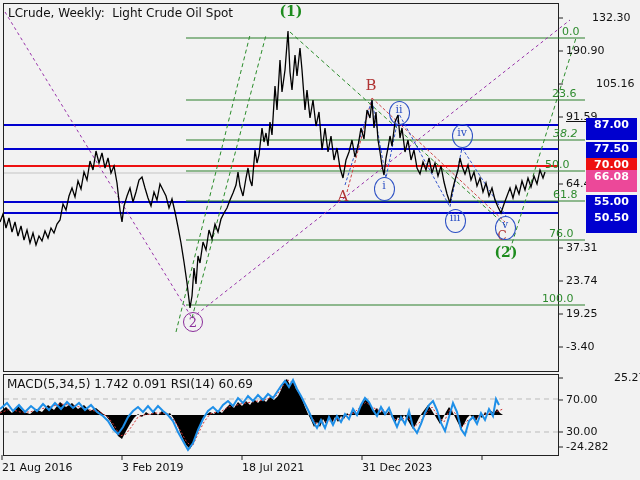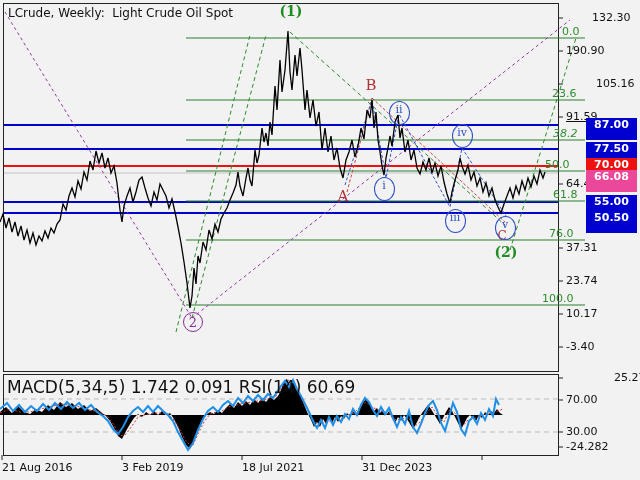--- a/index.html
+++ b/index.html
@@ -2,21 +2,21 @@
 <html><head>
 <meta charset="utf-8">
 <style>
   html,body{margin:0;padding:0;}
   body{width:640px;height:480px;background:#f2f2f2;position:relative;overflow:hidden;
        font-family:"DejaVu Sans","Liberation Sans",sans-serif;-webkit-font-smoothing:none;}
   .panel{position:absolute;border:1px solid #222;background:transparent;box-sizing:border-box;}
   #main-panel{left:3px;top:3px;width:556px;height:369px;}
   #indicator-panel{left:3px;top:374px;width:556px;height:82px;}
   #chart-title{position:absolute;left:8px;top:6px;font-size:12px;color:#111;z-index:4;white-space:pre;}
-  #macd-label{position:absolute;left:7px;top:377px;font-size:17px;color:#111;z-index:4;white-space:pre;}
+  #macd-label{position:absolute;left:7px;top:377px;font-size:12px;color:#111;z-index:4;white-space:pre;}
   svg#ov{position:absolute;left:0;top:0;z-index:1;pointer-events:none;}
   #labels{position:absolute;left:0;top:0;width:640px;height:480px;z-index:2;pointer-events:none;}
   .tick-label{position:absolute;left:566px;font-size:11px;color:#111;white-space:nowrap;}
   .date-label{position:absolute;top:461px;font-size:11px;color:#111;white-space:nowrap;}
   .fib-label{position:absolute;font-size:11px;color:#2e8b2e;white-space:nowrap;height:12px;line-height:12px;}
   .badge{position:absolute;left:586px;width:51px;height:22px;line-height:14px;text-align:center;
          font-size:11px;font-weight:bold;color:#fff;z-index:5;}
   .badge.blue{background:#0000cf;}
   .badge.red{background:#ee1111;}
   .badge.gray{background:#ec4899;}
@@ -87,21 +87,21 @@
     <path d="M482,455 L482,460" fill="none" stroke="#222" stroke-width="1"></path>
   </svg>
 <div id="labels">
     <div class="tick-label" style="top: 11px; margin-left: 26px;">132.30</div>
     <div class="tick-label" style="top: 44px;">190.90</div>
     <div class="tick-label" style="top: 77px; margin-left: 30px;">105.16</div>
     <div class="tick-label" style="top: 110px; text-decoration: underline;">91.59</div>
     <div class="tick-label" style="top: 177px;">64.45</div>
     <div class="tick-label" style="top: 241px;">37.31</div>
     <div class="tick-label" style="top: 274px;">23.74</div>
-    <div class="tick-label" style="top: 307px;">10.17</div>
+    <div class="tick-label" style="top: 307px;">19.25</div>
     <div class="tick-label" style="top: 340px;">-3.40</div>
     <div class="tick-label" style="top: 371px; margin-left: 48px;">25.276</div>
     <div class="tick-label" style="top: 393px;">70.00</div>
     <div class="tick-label" style="top: 425px;">30.00</div>
     <div class="tick-label" style="top: 440px;">-24.282</div>
     <div class="fib-label" style="left: 562px; top: 26px;">0.0</div>
     <div class="fib-label" style="left: 552px; top: 88px;">23.6</div>
     <div class="fib-label" style="left: 553px; top: 128px; font-style: italic;">38.2</div>
     <div class="fib-label" style="left: 545px; top: 159px;">50.0</div>
     <div class="fib-label" style="left: 553px; top: 189px;">61.8</div>

